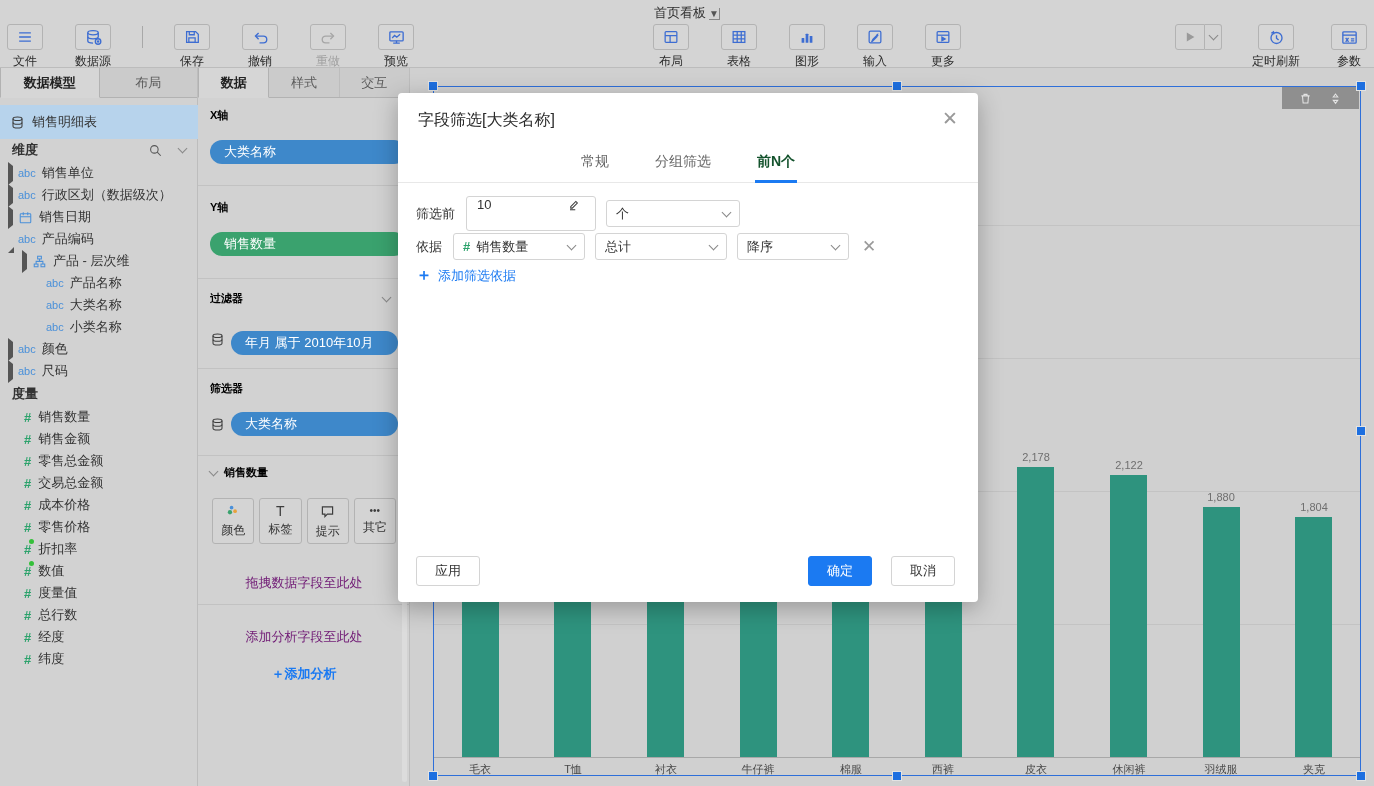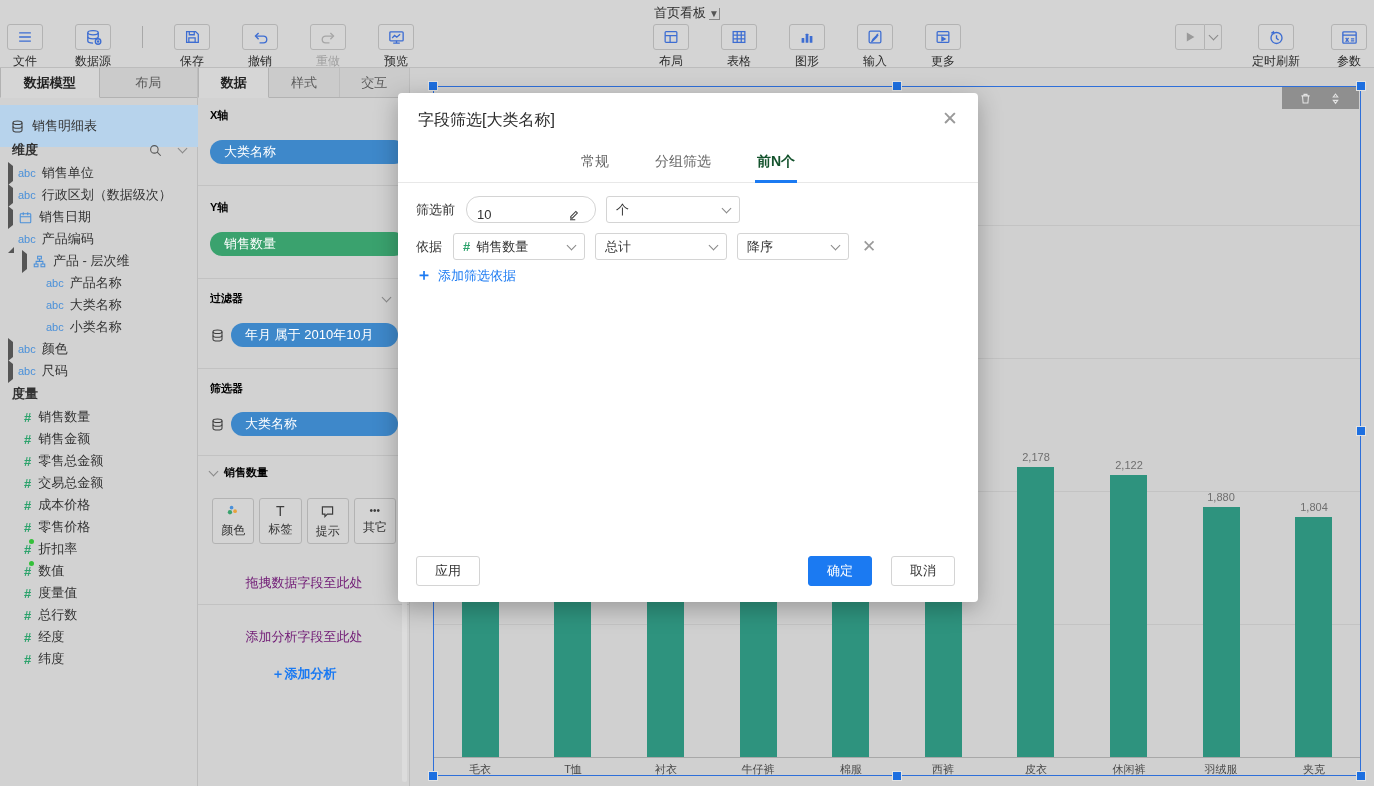--- a/index.html
+++ b/index.html
@@ -27,21 +27,21 @@
   
   .panelbox{position:absolute;top:68px;height:718px;background:#d2d2d2;border-right:1px solid #bdbdbd}
   #sidebar{left:0;width:198px}
   #panel2{left:198px;width:212px}
   .tabrow{display:flex;height:30px;background:#cbcbcb;border-bottom:1px solid #b2b2b2}
   .tab{flex:1;display:flex;align-items:center;justify-content:center;font-size:13px;color:#5a5a5a;
        cursor:pointer;border-right:1px solid #bdbdbd}
   .tab:last-child{border-right:none}
   .tab.active{background:#d6d6d6;color:#222;font-weight:700;border-bottom:1px solid #d6d6d6;
        margin-bottom:-1px;border-left:1px solid #b2b2b2;border-right:1px solid #b2b2b2}
-  .selrow{position:absolute;left:0;top:37px;width:198px;height:42px;background:#b7d3ec;display:flex;
+  .selrow{position:absolute;left:0;top:37px;width:198px;height:34px;background:#b7d3ec;display:flex;
           align-items:center;gap:7px;padding:0 10px;cursor:pointer}
   .dimhead{position:absolute;left:0;top:70px;width:198px;height:24px;display:flex;align-items:center;
            padding:0 12px;font-size:13px;color:#333;font-weight:700}
   .dimhead .sp{flex:1}
   #tree{position:absolute;left:0;top:94px;width:198px}
   .titem{height:22px;display:flex;align-items:center;font-size:13px;color:#333;cursor:pointer;white-space:nowrap}
   .titem .arrow{width:10px;display:inline-block}
   .tri-r{width:0;height:0;border-top:4px solid transparent;border-bottom:4px solid transparent;border-left:5px solid #555}
   .tri-e{width:0;height:0;border-bottom:6px solid #555;border-left:6px solid transparent}
   .abc{color:#4a90d9;font-size:11px;font-style:normal;margin-right:6px}
@@ -78,21 +78,21 @@
   #modal{position:absolute;left:398px;top:93px;width:580px;height:509px;background:#fff;border-radius:4px;
          box-shadow:0 6px 24px rgba(0,0,0,0.28);z-index:50}
   #modal .mtitle{position:absolute;left:20px;top:17px;font-size:16px;color:#2b2b2b}
   #modal .mclose{position:absolute;right:20px;top:14px;font-size:19px;color:#999;cursor:pointer}
   .mtabs{position:absolute;left:0;top:52px;width:580px;height:38px;display:flex;justify-content:center;
          gap:42px;border-bottom:1px solid #e8e8e8}
   .mtab{font-size:14px;color:#666;cursor:pointer;padding:8px 2px;height:38px}
   .mtab.active{color:#14532d;font-weight:700;border-bottom:3px solid #1b7af2}
   .mrow{position:absolute;left:18px;display:flex;align-items:center}
   .mlabel{font-size:13px;color:#333;margin-right:11px}
-  .minput{width:130px;height:27px;border:1px solid #d4d4d4;border-radius:13px;display:flex;align-items:flex-end;background:#fff}
+  .minput{width:130px;height:35px;border:1px solid #d4d4d4;border-radius:3px;display:flex;align-items:flex-start;background:#fff}
   .minput input{border:none;outline:none;width:100px;padding:0 10px;font-size:13px;color:#333;
                 font-family:"Liberation Sans","DejaVu Sans",sans-serif;background:transparent}
   .mselect{height:27px;border:1px solid #d4d4d4;border-radius:3px;display:flex;align-items:center;
            padding:0 9px;font-size:13px;color:#333;cursor:pointer;background:#fff}
   .mselect .sp{flex:1}
   .caret{width:7px;height:7px;border-right:1.4px solid #888;border-bottom:1.4px solid #888;
          transform:rotate(45deg);margin-top:-3px}
   .mx{color:#9a9a9a;font-size:17px;margin-left:13px;cursor:pointer}
   .maddlink{position:absolute;left:18px;display:flex;align-items:center;gap:6px;color:#1b7af2;
             font-size:13px;cursor:pointer}
@@ -511,21 +511,21 @@
       <span class="caret" style="margin-right:8px"></span>
     </div>
     <div class="p2abs pillrow" style="top:255px">
       <span class="icon" id="filter-dbicon">
           <svg width="15" height="15" viewBox="0 0 20 20" fill="none" stroke-width="1.4" stroke="#3d3d3d">
             <ellipse cx="10" cy="5" rx="6" ry="2.4"></ellipse>
             <path d="M4 5v5c0 1.3 2.7 2.4 6 2.4s6-1.1 6-2.4V5"></path>
             <path d="M4 10v5c0 1.3 2.7 2.4 6 2.4s6-1.1 6-2.4v-5"></path>
           </svg>
         </span>
-      <div class="pill" style="width: 170px; background: rgb(62, 136, 202);" id="pill-filter">
+      <div class="pill" style="width: 170px; background: rgb(62, 136, 202); margin-top: 8px;" id="pill-filter">
           <span>年月 属于 2010年10月</span>
         </div>
     </div>
     <div class="p2abs divline" style="top:300px"></div>
 
     <div class="p2abs seclabel" style="top:313px">
         <span>筛选器</span>
       </div>
     <div class="p2abs pillrow" style="top:344px">
       <span class="icon" id="selector-dbicon">

